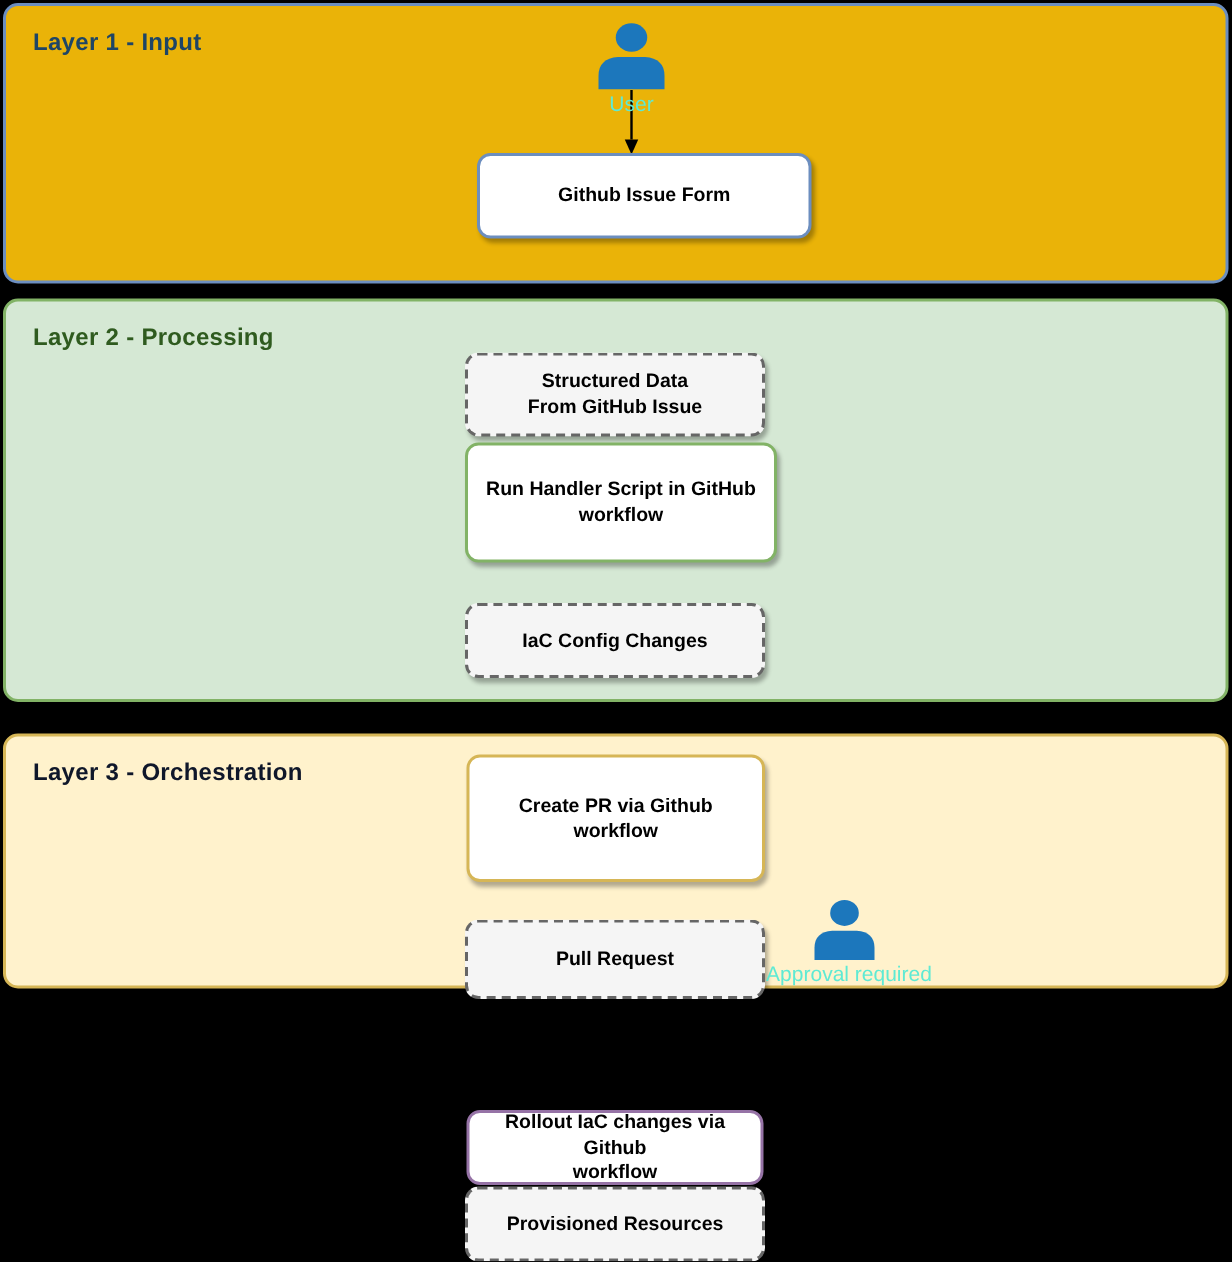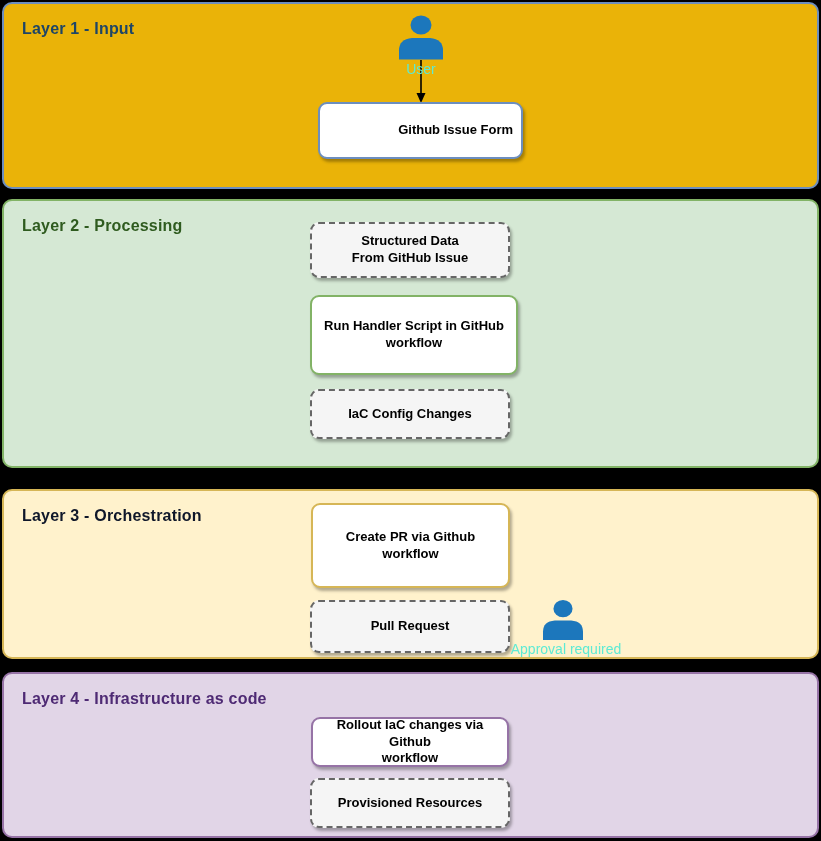--- a/index.html
+++ b/index.html
@@ -49,29 +49,29 @@
     line-height: 1.3;
     white-space: pre-line;
     border-radius: 9px;
     box-shadow: 2px 3px 3px rgba(0,0,0,0.30);
     padding: 2px 8px;
   }
   .solid-blue   { background: #ffffff; border: 2px solid #6c8ebf; }
   .solid-green  { background: #ffffff; border: 2px solid #82b366; }
   .solid-yellow { background: #ffffff; border: 2px solid #d6b656; }
   .solid-purple { background: #ffffff; border: 2px solid #9673a6; }
-  .dashed       { background: #f5f5f5; border: 2px dashed #666666; }
+  .dashed       { background: #f5f5f5; border: 2px dashed #666666; margin-top: 13px; }
 
-  #node-github-form { left: 318px; top: 102px; width: 205px; height: 57px; justify-content: flex-end; }
+  #node-github-form { left: 318px; top: 102px; width: 223px; height: 57px; }
   #node-structured  { left: 310px; top: 222px; width: 200px; height: 56px; }
   #node-handler     { left: 310px; top: 295px; width: 208px; height: 80px; }
   #node-iac-config  { left: 310px; top: 389px; width: 200px; height: 50px; }
   #node-create-pr   { left: 311px; top: 503px; width: 199px; height: 85px; }
   #node-pull-req    { left: 310px; top: 600px; width: 200px; height: 53px; }
-  #node-rollout     { left: 311px; top: 717px; width: 198px; height: 50px; }
+  #node-rollout     { left: 311px; top: 740px; width: 198px; height: 50px; }
   #node-provisioned { left: 310px; top: 778px; width: 200px; height: 50px; }
 
   .actor-icon { position: absolute; }
   #actor-user     { left: 398px; top: 15px;  width: 46px; height: 45px; }
   #actor-approver { left: 541px; top: 600px; width: 44px; height: 40px; }
   .actor-label {
     position: absolute;
     font-size: 14px;
     color: #5eead4;
     text-align: center;
@@ -92,23 +92,20 @@
   </div>
 
   <div class="layer" id="layer-2">
     <div class="layer-title">Layer 2 - Processing</div>
   </div>
 
   <div class="layer" id="layer-3">
     <div class="layer-title">Layer 3 - Orchestration</div>
   </div>
 
-  <div class="layer" id="layer-4">
-    <div class="layer-title">Layer 4 - Infrastructure as code</div>
-  </div>
 
   <svg class="actor-icon" id="actor-user" viewBox="0 0 46 44">
     <ellipse cx="23" cy="9.5" rx="10.5" ry="9.5" fill="#1c77bc"></ellipse>
     <path d="M1 44 L1 35 Q1 23.5 14 22.5 L32 22.5 Q45 23.5 45 35 L45 44 Z" fill="#1c77bc"></path>
   </svg>
 
   <svg id="arrow-user-to-form" viewBox="0 0 12 43">
     <line x1="6" y1="0" x2="6" y2="33" stroke="#000" stroke-width="1.6"></line>
     <path d="M6 43 L1.5 33 L10.5 33 Z" fill="#000"></path>
   </svg>

